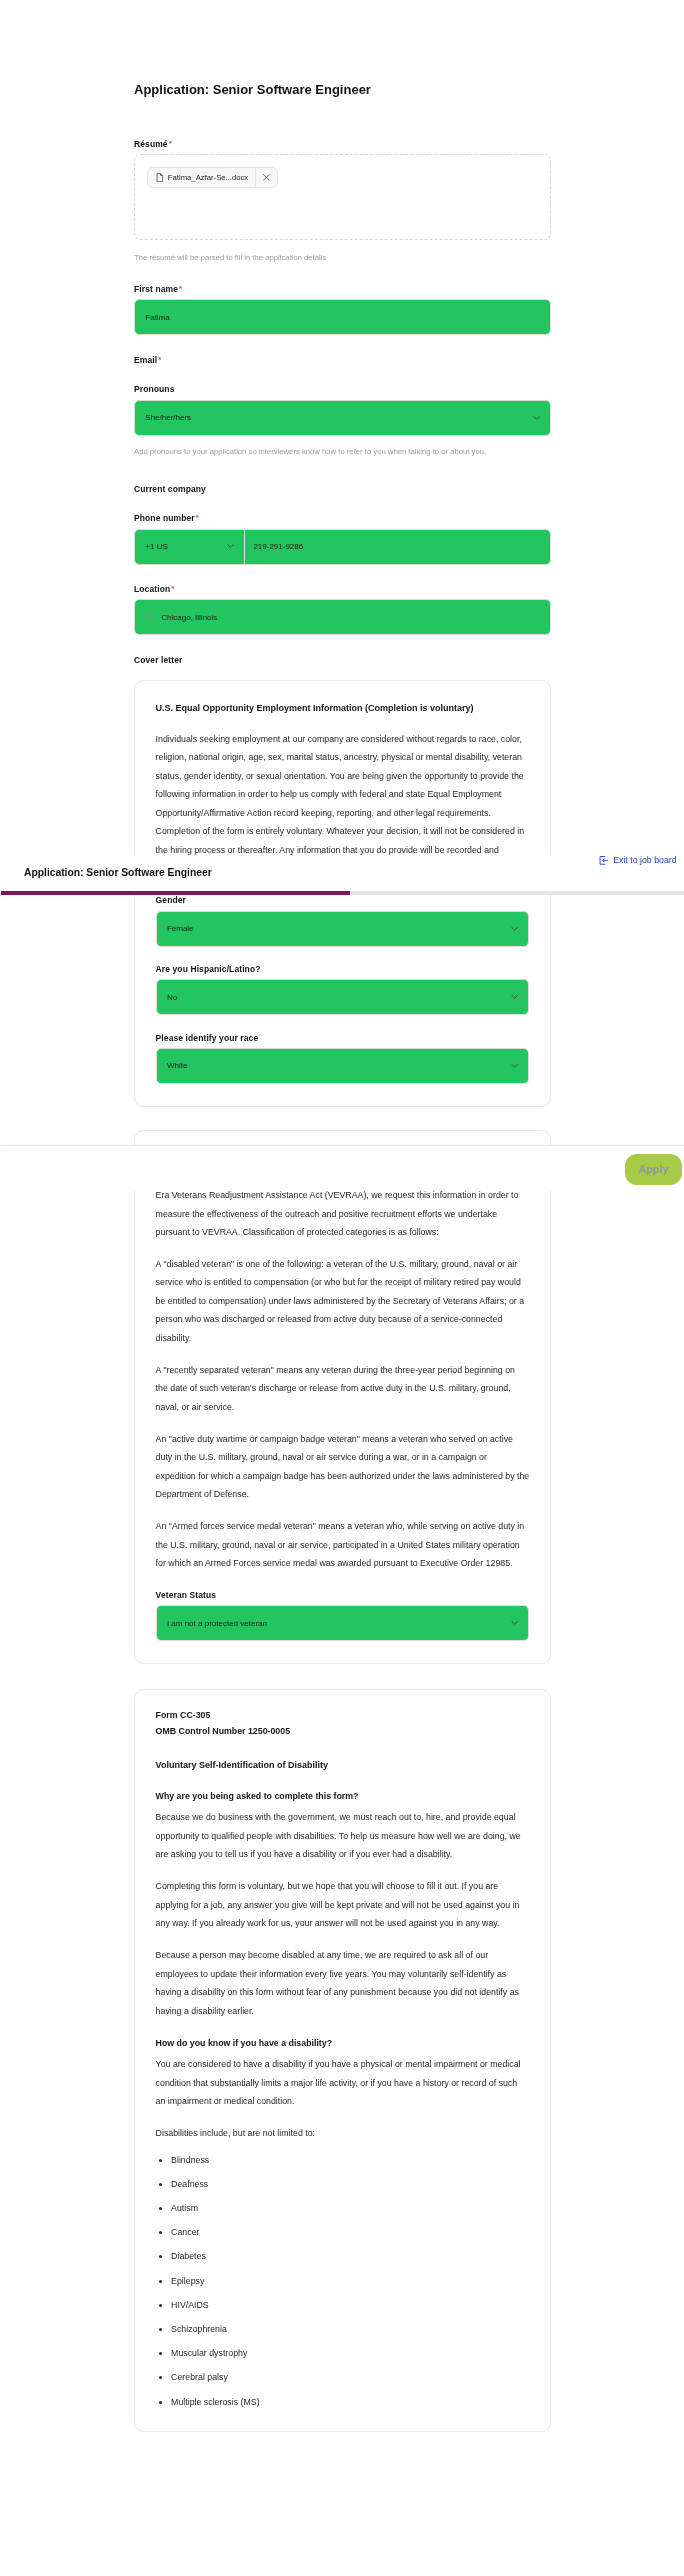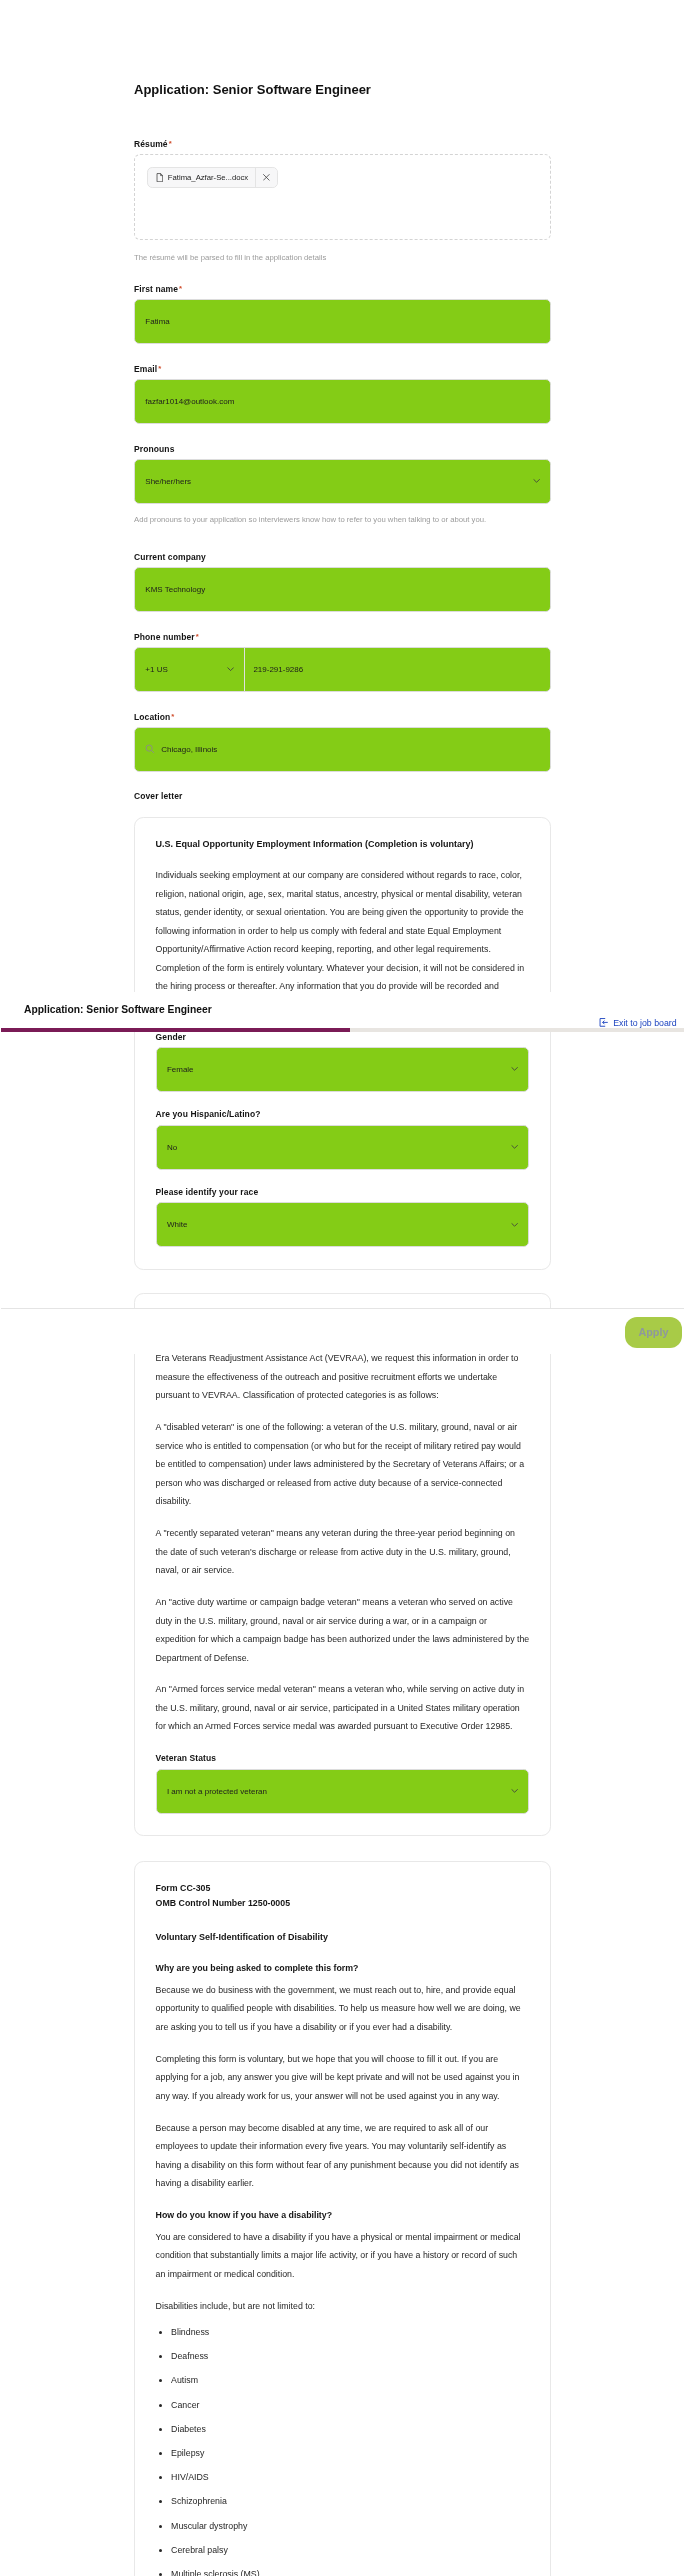--- a/index.html
+++ b/index.html
@@ -7,21 +7,21 @@
   .page{position:relative;width:685px;min-height:3691px;background:#fff;}
   .content{width:417px;margin-left:134px;padding-bottom:72px;}
 
   h1.page-title{margin:0;padding-top:81px;font-size:13px;line-height:17.5px;font-weight:700;color:#111;}
 
   .field{margin-top:19.6px;}
   .field.first{margin-top:40px;}
   .field.gap-lg{margin-top:24px;}
   .label-row{font-size:8.5px;font-weight:700;color:#141414;margin-bottom:5.2px;letter-spacing:0.1px;}
   .req{color:#cf4b2a;font-size:7.7px;margin-left:1px;font-weight:700;vertical-align:1px;}
-  .input-box{box-sizing:border-box;height:45px;border:0.5px solid #dcdcdc;border-radius:5.2px;background:#84cc16;
+  .input-box{box-sizing:border-box;height:36px;border:0.5px solid #dcdcdc;border-radius:5.2px;background:#22c55e;
     display:flex;align-items:center;padding:0 10.3px;font-size:8px;color:#1d1d1d;position:relative;}
   .select-box .chev{position:absolute;right:10.3px;top:50%;transform:translateY(-50%);}
   .helper{margin:12.4px 0 0;font-size:7.7px;line-height:12.4px;color:#9b9b9b;}
   .helper.tight{margin-top:8.2px;max-width:402px;line-height:16px;}
 
   .dropzone{box-sizing:border-box;border:1px dashed #d4d4d4;border-radius:6.2px;background:#fff;}
   .resume-zone{height:86px;padding:12.4px;}
   .cover-zone{height:90px;display:flex;align-items:center;justify-content:center;}
   .drop-text{color:#2e5bd8;font-size:8.2px;}
 
@@ -42,21 +42,21 @@
   .card .form-line{margin:0;font-size:8.8px;line-height:15.5px;font-weight:700;color:#161616;}
   .card .field{margin-top:17.5px;}
   #veteran-card{margin-top:23px;}
   #disability-card{margin-top:25px;}
   .dis-list{margin:7.2px 0 0;padding-left:15.5px;}
   .dis-list li{font-size:8.8px;line-height:13.4px;color:#262626;margin-top:10.8px;}
 
   
   .overlay-header{position:absolute;top:174px;left:-134px;width:685px;height:40px;background:#fff;z-index:20;}
   .oh-title{position:absolute;left:23px;top:0;line-height:36px;font-size:10.3px;font-weight:700;color:#111;}
-  .exit-link{position:absolute;right:9.3px;top:0;height:36px;display:flex;align-items:flex-end;gap:4.6px;color:#1d44c0;font-size:8.8px;cursor:pointer;text-decoration:none;}
+  .exit-link{position:absolute;right:9.3px;top:0;height:36px;display:flex;align-items:flex-start;gap:4.6px;color:#1d44c0;font-size:8.8px;cursor:pointer;text-decoration:none;}
   .progress{position:absolute;left:0;bottom:0;width:685px;height:4.1px;background:#e8e5e1;}
   .progress-fill{height:4.1px;background:#7a1b56;}
 
   
   .overlay-apply{position:absolute;top:14.4px;left:-134px;width:685px;height:45px;background:#fff;border-top:0.5px solid #e4e4e4;z-index:20;}
   .apply-btn{position:absolute;right:4.1px;top:7.7px;width:57px;height:31px;border:none;border-radius:12px;background:#a8cb47;
     color:#8e989d;font-size:10.8px;font-weight:700;font-family:inherit;cursor:pointer;}
   svg{display:block;}
 </style>
 </head>
@@ -95,43 +95,37 @@
   <section class="field">
     <div class="label-row"><span>First name</span><span class="req">*</span></div>
     <div class="input-box">
           <span>Fatima</span>
         </div>
   </section>
 
 
   <section class="field">
     <div class="label-row"><span>Email</span><span class="req">*</span></div>
-    <div class="input-box">
-          <span>fazfar1014@outlook.com</span>
-        </div>
   </section>
 
   <section class="field">
     <div class="label-row"><span>Pronouns</span></div>
     <div class="input-box select-box">
       <span>She/her/hers</span>
       <span class="chev">
         <svg width="7.2" height="4.6" viewBox="0 0 14 9">
               <polyline points="1.5,1.5 7,7 12.5,1.5" fill="none" stroke="#3f3f3f" stroke-width="1.7" stroke-linecap="round"></polyline>
             </svg>
       </span>
     </div>
     <p class="helper tight">Add pronouns to your application so interviewers know how to refer to you when talking to or about you.</p>
   </section>
 
   <section class="field gap-lg">
     <div class="label-row"><span>Current company</span></div>
-    <div class="input-box">
-          <span>KMS Technology</span>
-        </div>
   </section>
 
   <section class="field">
     <div class="label-row"><span>Phone number</span><span class="req">*</span></div>
     <div class="input-box phone-box">
       <span class="phone-country">
         <span>+1 US</span>
         <span>
           <svg width="7.2" height="4.6" viewBox="0 0 14 9">
                 <polyline points="1.5,1.5 7,7 12.5,1.5" fill="none" stroke="#3f3f3f" stroke-width="1.7" stroke-linecap="round"></polyline>

